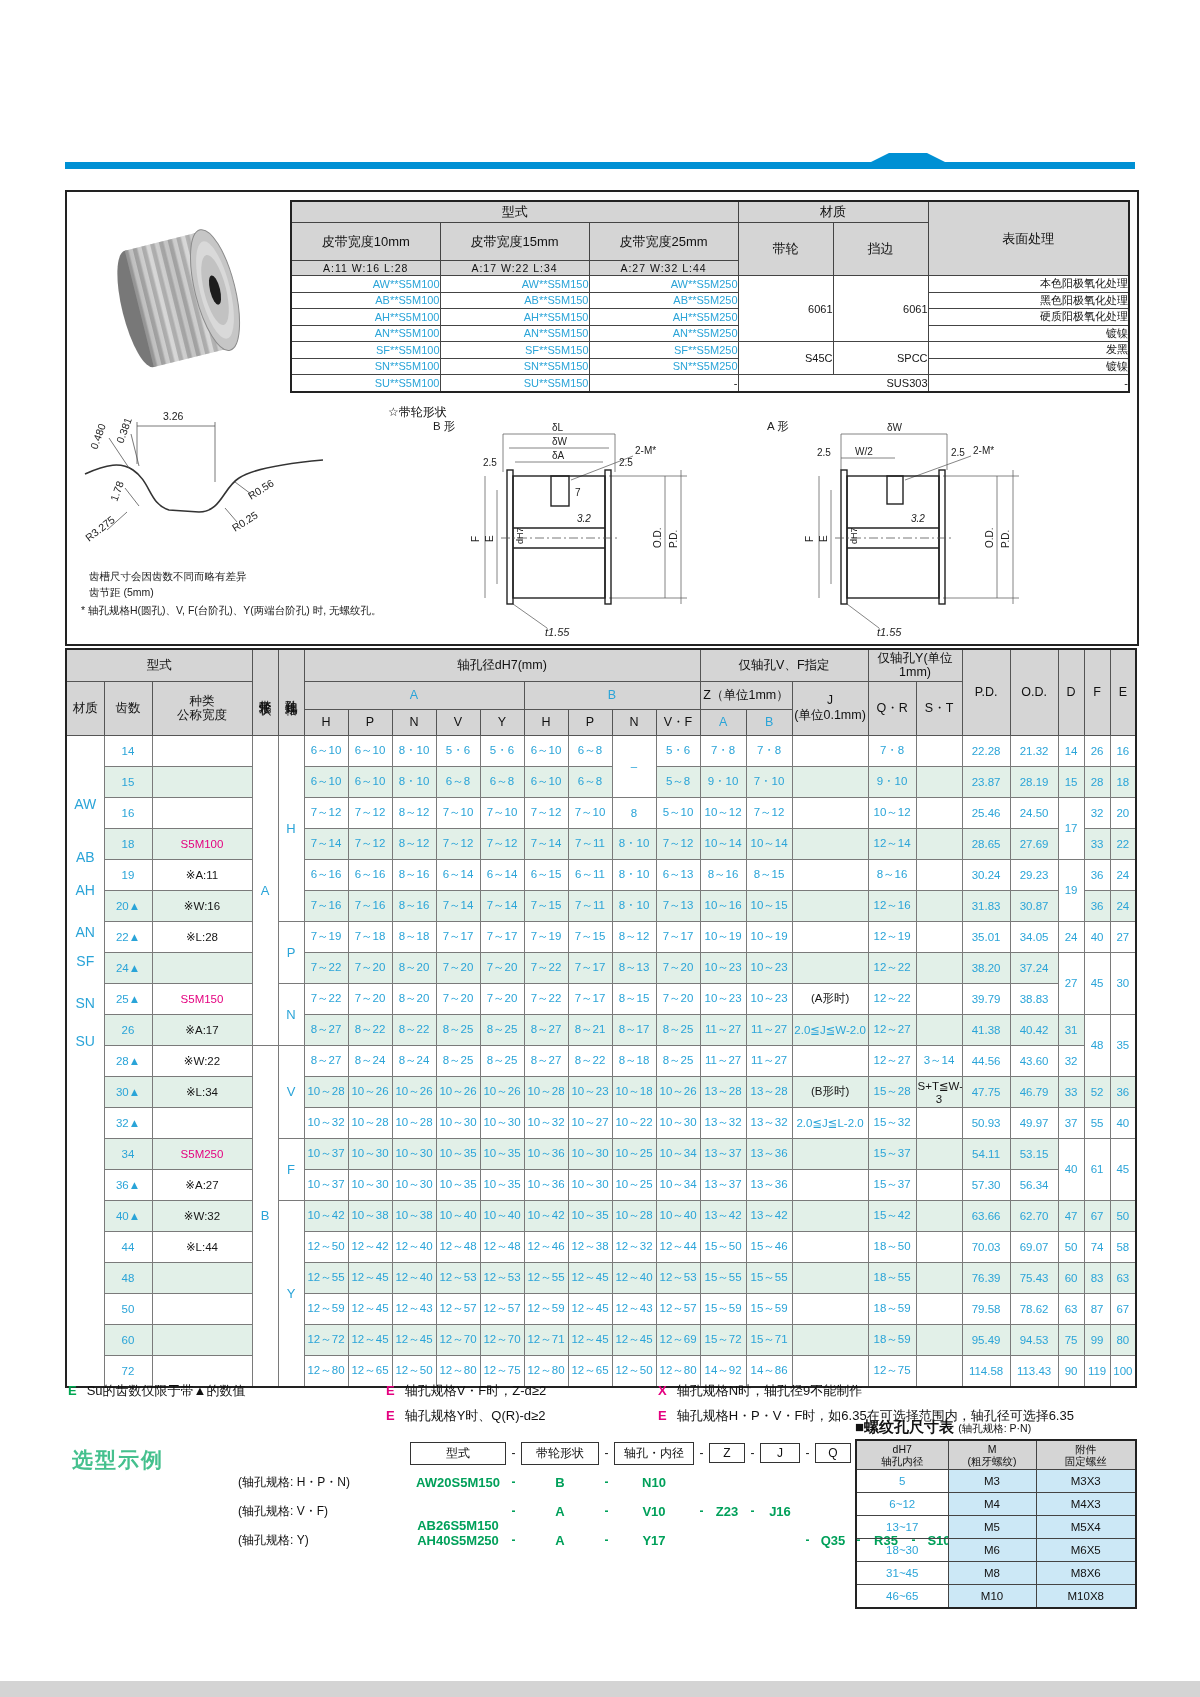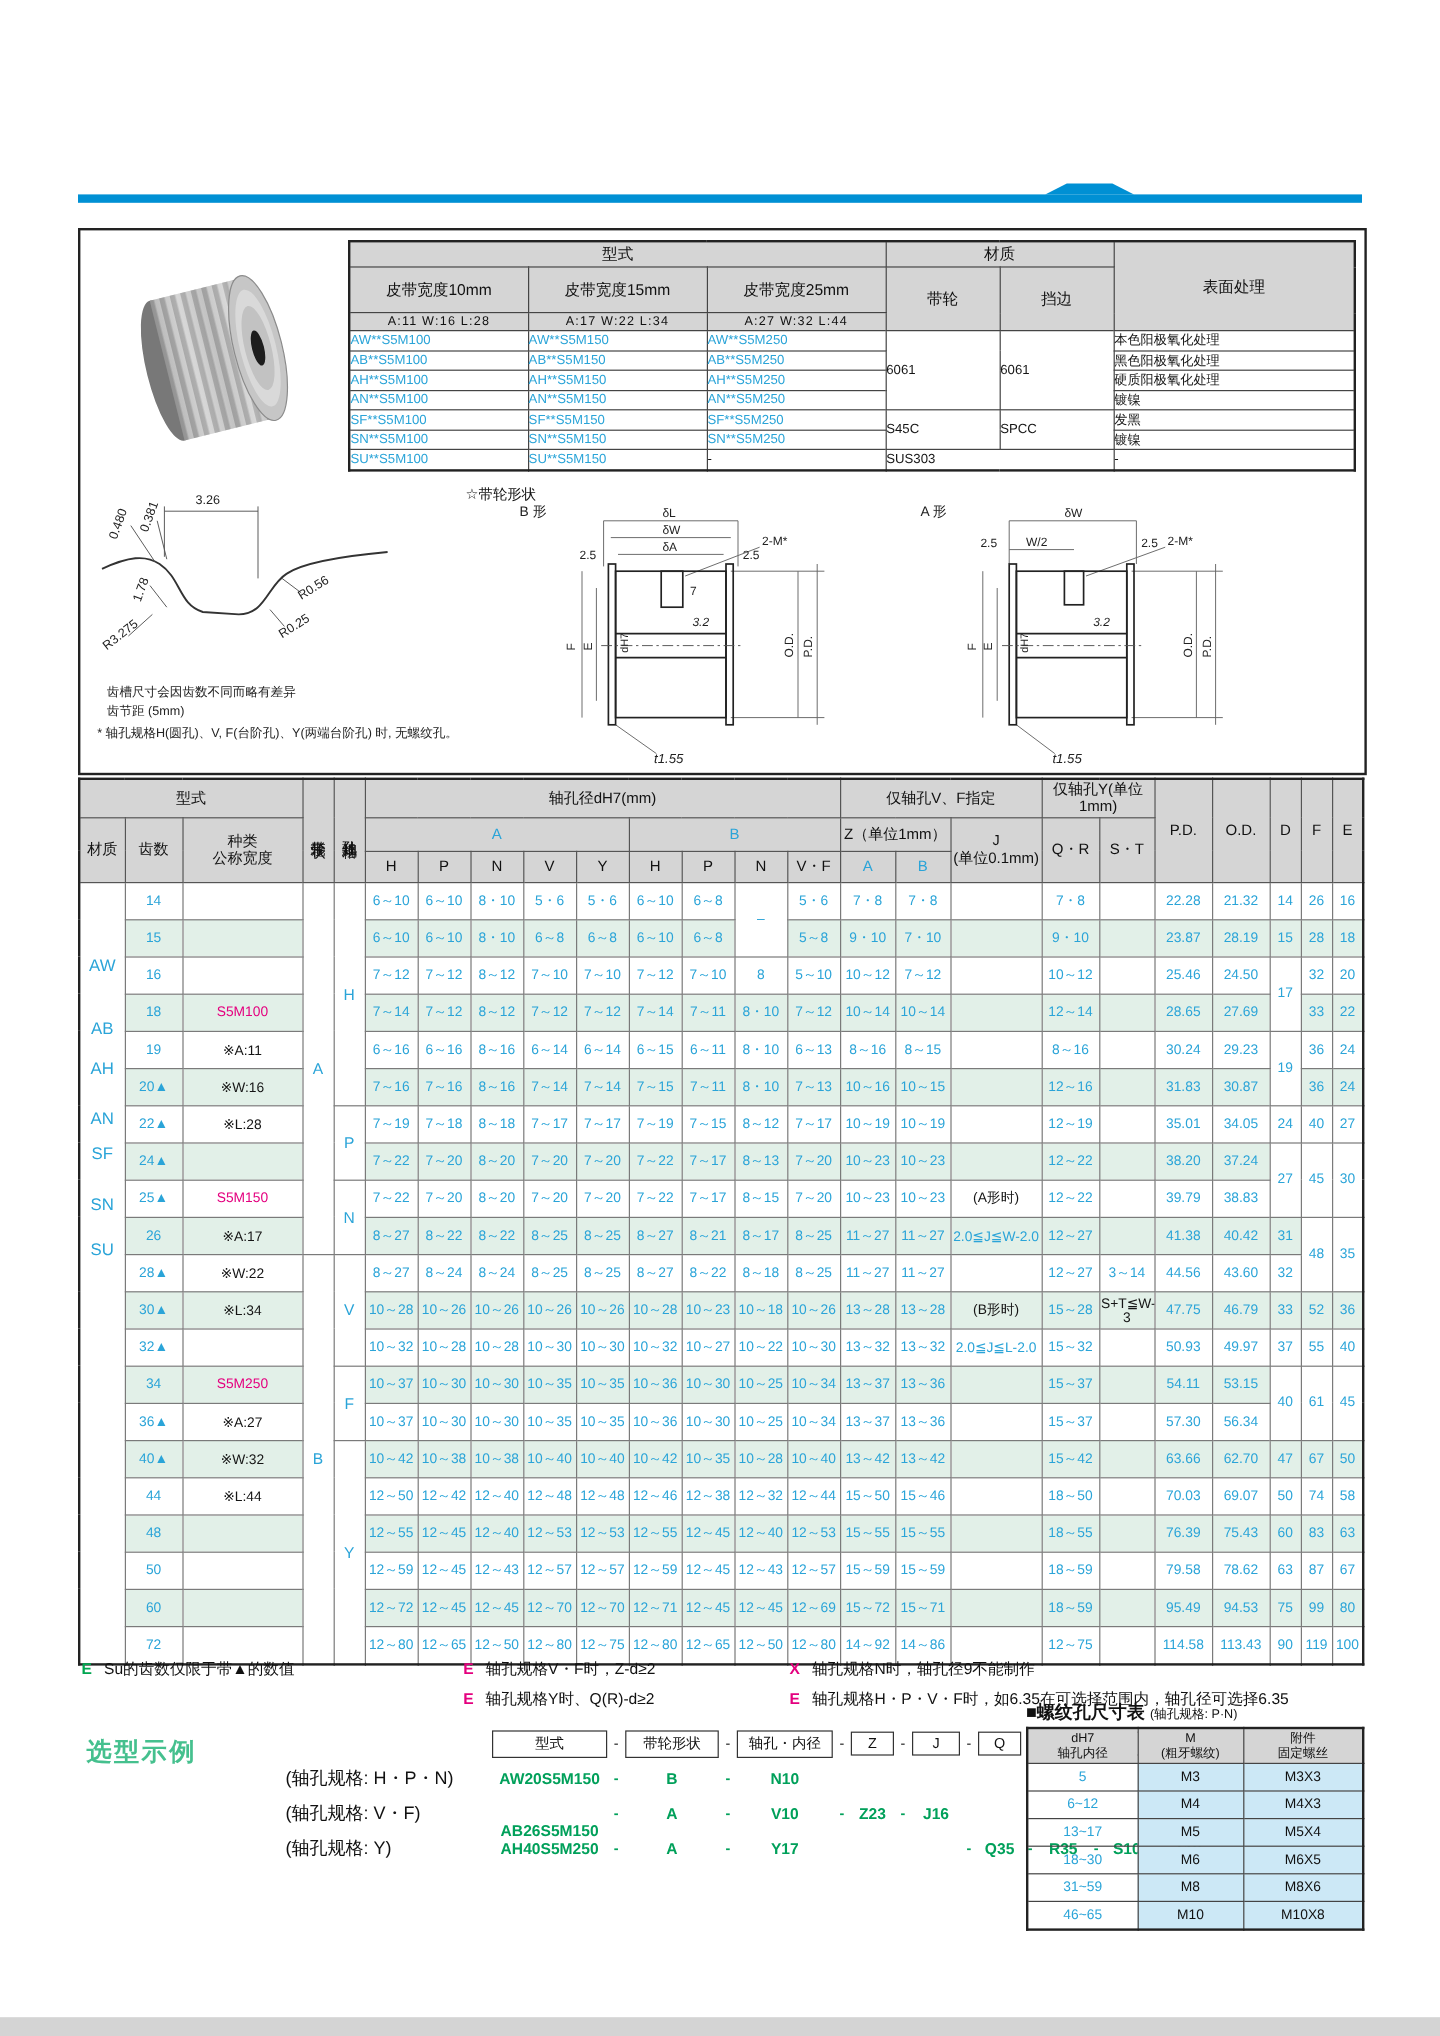--- a/index.html
+++ b/index.html
@@ -9,21 +9,21 @@
   
   .page-title{position:absolute;top:96px;left:0;width:100%;text-align:center;
     font-size:35px;font-weight:bold;letter-spacing:3px;color:#0a0a0a;}
   
   .top-box{position:absolute;left:65px;top:190px;width:1070px;height:452px;border:2px solid #222;}
   
   table{border-collapse:collapse;table-layout:fixed;}
   .type{position:absolute;left:223px;top:8px;width:838px;border:2px solid #222;}
   .type th{background:#d5d5d5;border:1px solid #444;font-weight:normal;font-size:13px;padding:1px;}
   .type .awl th{font-size:10.5px;letter-spacing:1px;}
-  .type td{border:1px solid #444;font-size:11px;height:15.5px;text-align:left;padding:0;}
+  .type td{border:1px solid #444;font-size:11px;height:15.5px;text-align:right;padding:0;}
   
   .main{position:absolute;left:65px;top:648px;width:1070px;border:2px solid #222;}
   .main th{background:#d5d5d5;border:1px solid #555;font-weight:normal;font-size:12.5px;padding:1px;line-height:1.15;}
   .main td{border:1px solid #7a7a7a;font-size:11.5px;text-align:center;height:30px;padding:0 1px;overflow:hidden;}
   .vert{writing-mode:vertical-rl;text-orientation:upright;letter-spacing:1px;}
   .cy{color:#2aa4d8;}
   .pk{color:#e4007f;}
   .kk{color:#151515;}
   .g{background:#e2f0e8;} .w{background:#ffffff;}
   .mg{background:#ffffff !important;}
@@ -41,21 +41,21 @@
   .matcol div:nth-child(7){margin-top:22px;}
   
   .notes{position:absolute;left:68px;top:1382px;width:1076px;font-size:13px;}
   .notes .ncol{position:absolute;top:0;}
   .note-line{margin-bottom:7px;white-space:nowrap;}
   .note-mark{font-weight:bold;margin-right:10px;}
   
   .sel-title{position:absolute;left:72px;top:1446px;font-size:21px;font-weight:bold;color:#45c08e;letter-spacing:2px;}
   .sel-wrap{position:absolute;left:238px;top:1440px;}
   .sel-row{display:flex;align-items:center;height:26px;margin-bottom:3px;}
-  .sel-label{width:172px;font-size:15px;color:#111;white-space:nowrap;}
+  .sel-label{width:172px;font-size:12px;color:#111;white-space:nowrap;}
   .fcell{text-align:center;font-size:12px;white-space:nowrap;}
   .fbox{border:1.5px solid #333;padding:2px 0;background:#fff;}
   .fdash{width:15px;text-align:center;font-size:12px;}
   .gtx{color:#00a05a;font-weight:bold;font-size:13px;}
   .gdash{color:#00a05a;font-weight:bold;}
   
   .thread-wrap{position:absolute;left:855px;top:1418px;width:282px;}
   .thread-title{font-size:15px;font-weight:bold;}
   .thread-title .suffix{font-size:10.5px;font-weight:normal;}
   .thread{width:280px;border:2px solid #222;margin-top:2px;}
@@ -1025,21 +1025,21 @@
             <td class="cy">13~17</td>
             <td class="blue">M5</td>
             <td class="blue">M5X4</td>
           </tr>
           <tr>
             <td class="cy">18~30</td>
             <td class="blue">M6</td>
             <td class="blue">M6X5</td>
           </tr>
           <tr>
-            <td class="cy">31~59</td>
+            <td class="cy">31~45</td>
             <td class="blue">M8</td>
             <td class="blue">M8X6</td>
           </tr>
           <tr>
             <td class="cy">46~65</td>
             <td class="blue">M10</td>
             <td class="blue">M10X8</td>
           </tr>
         </tbody>
     </table>

